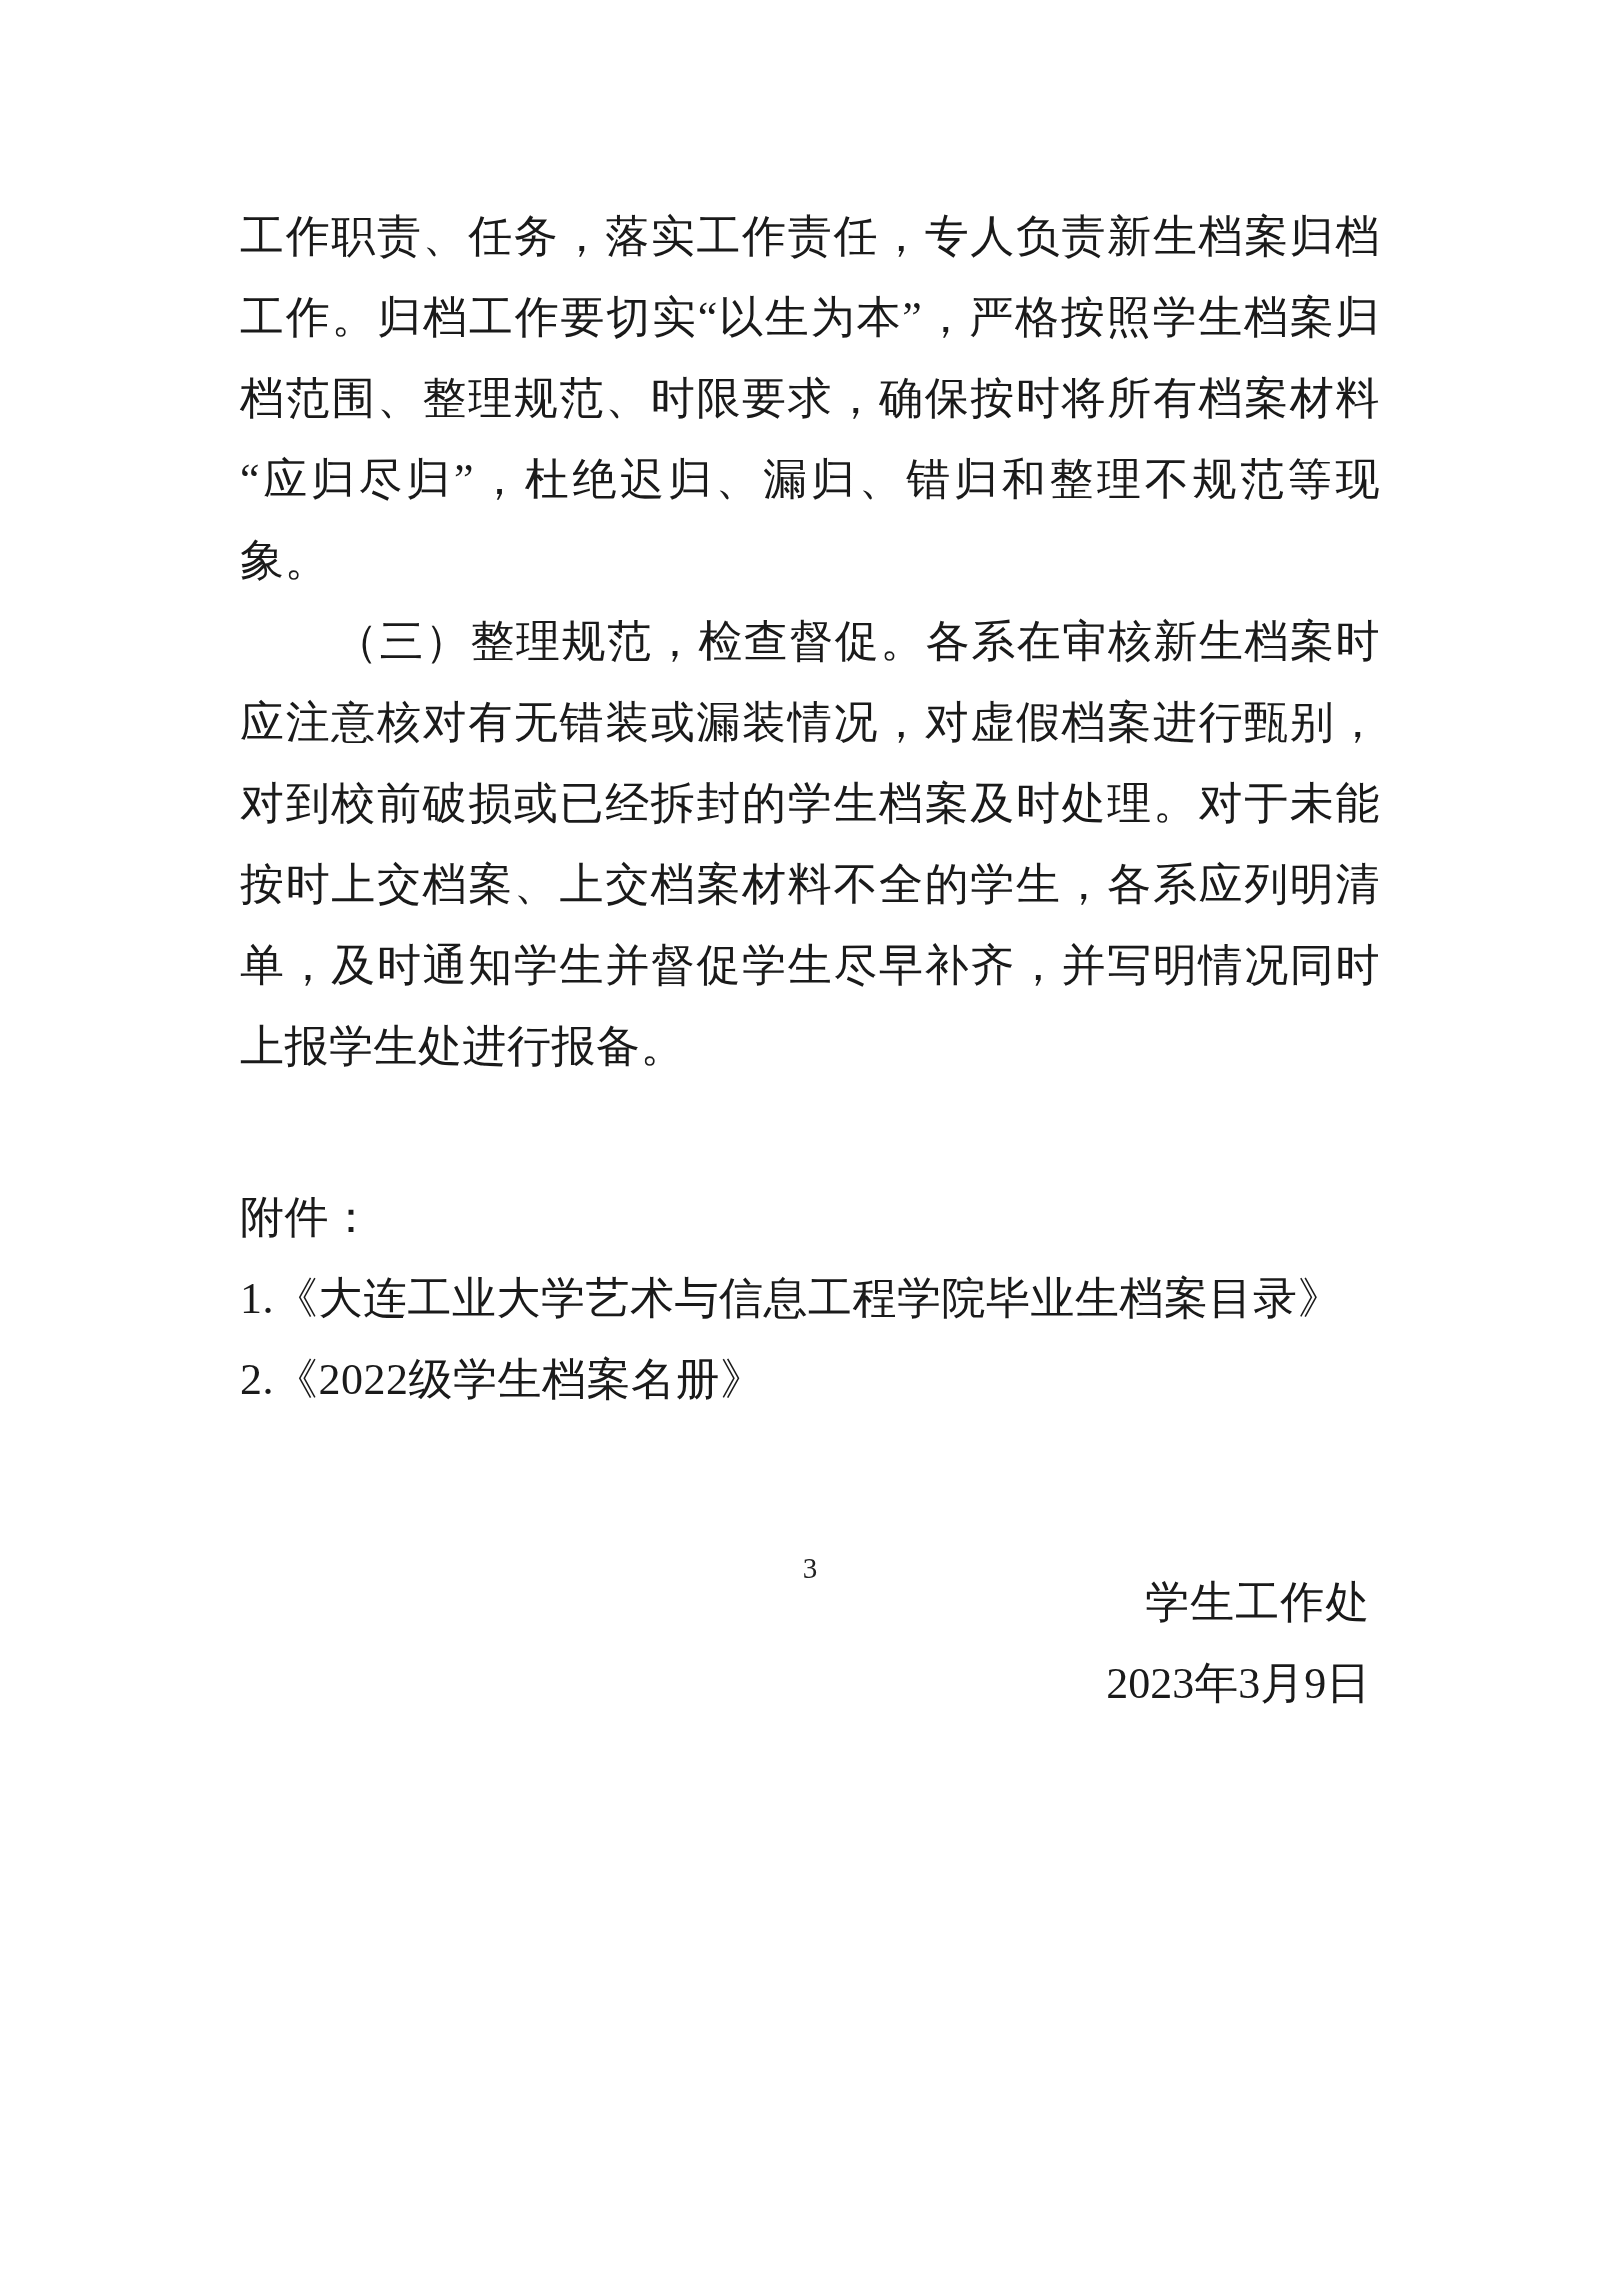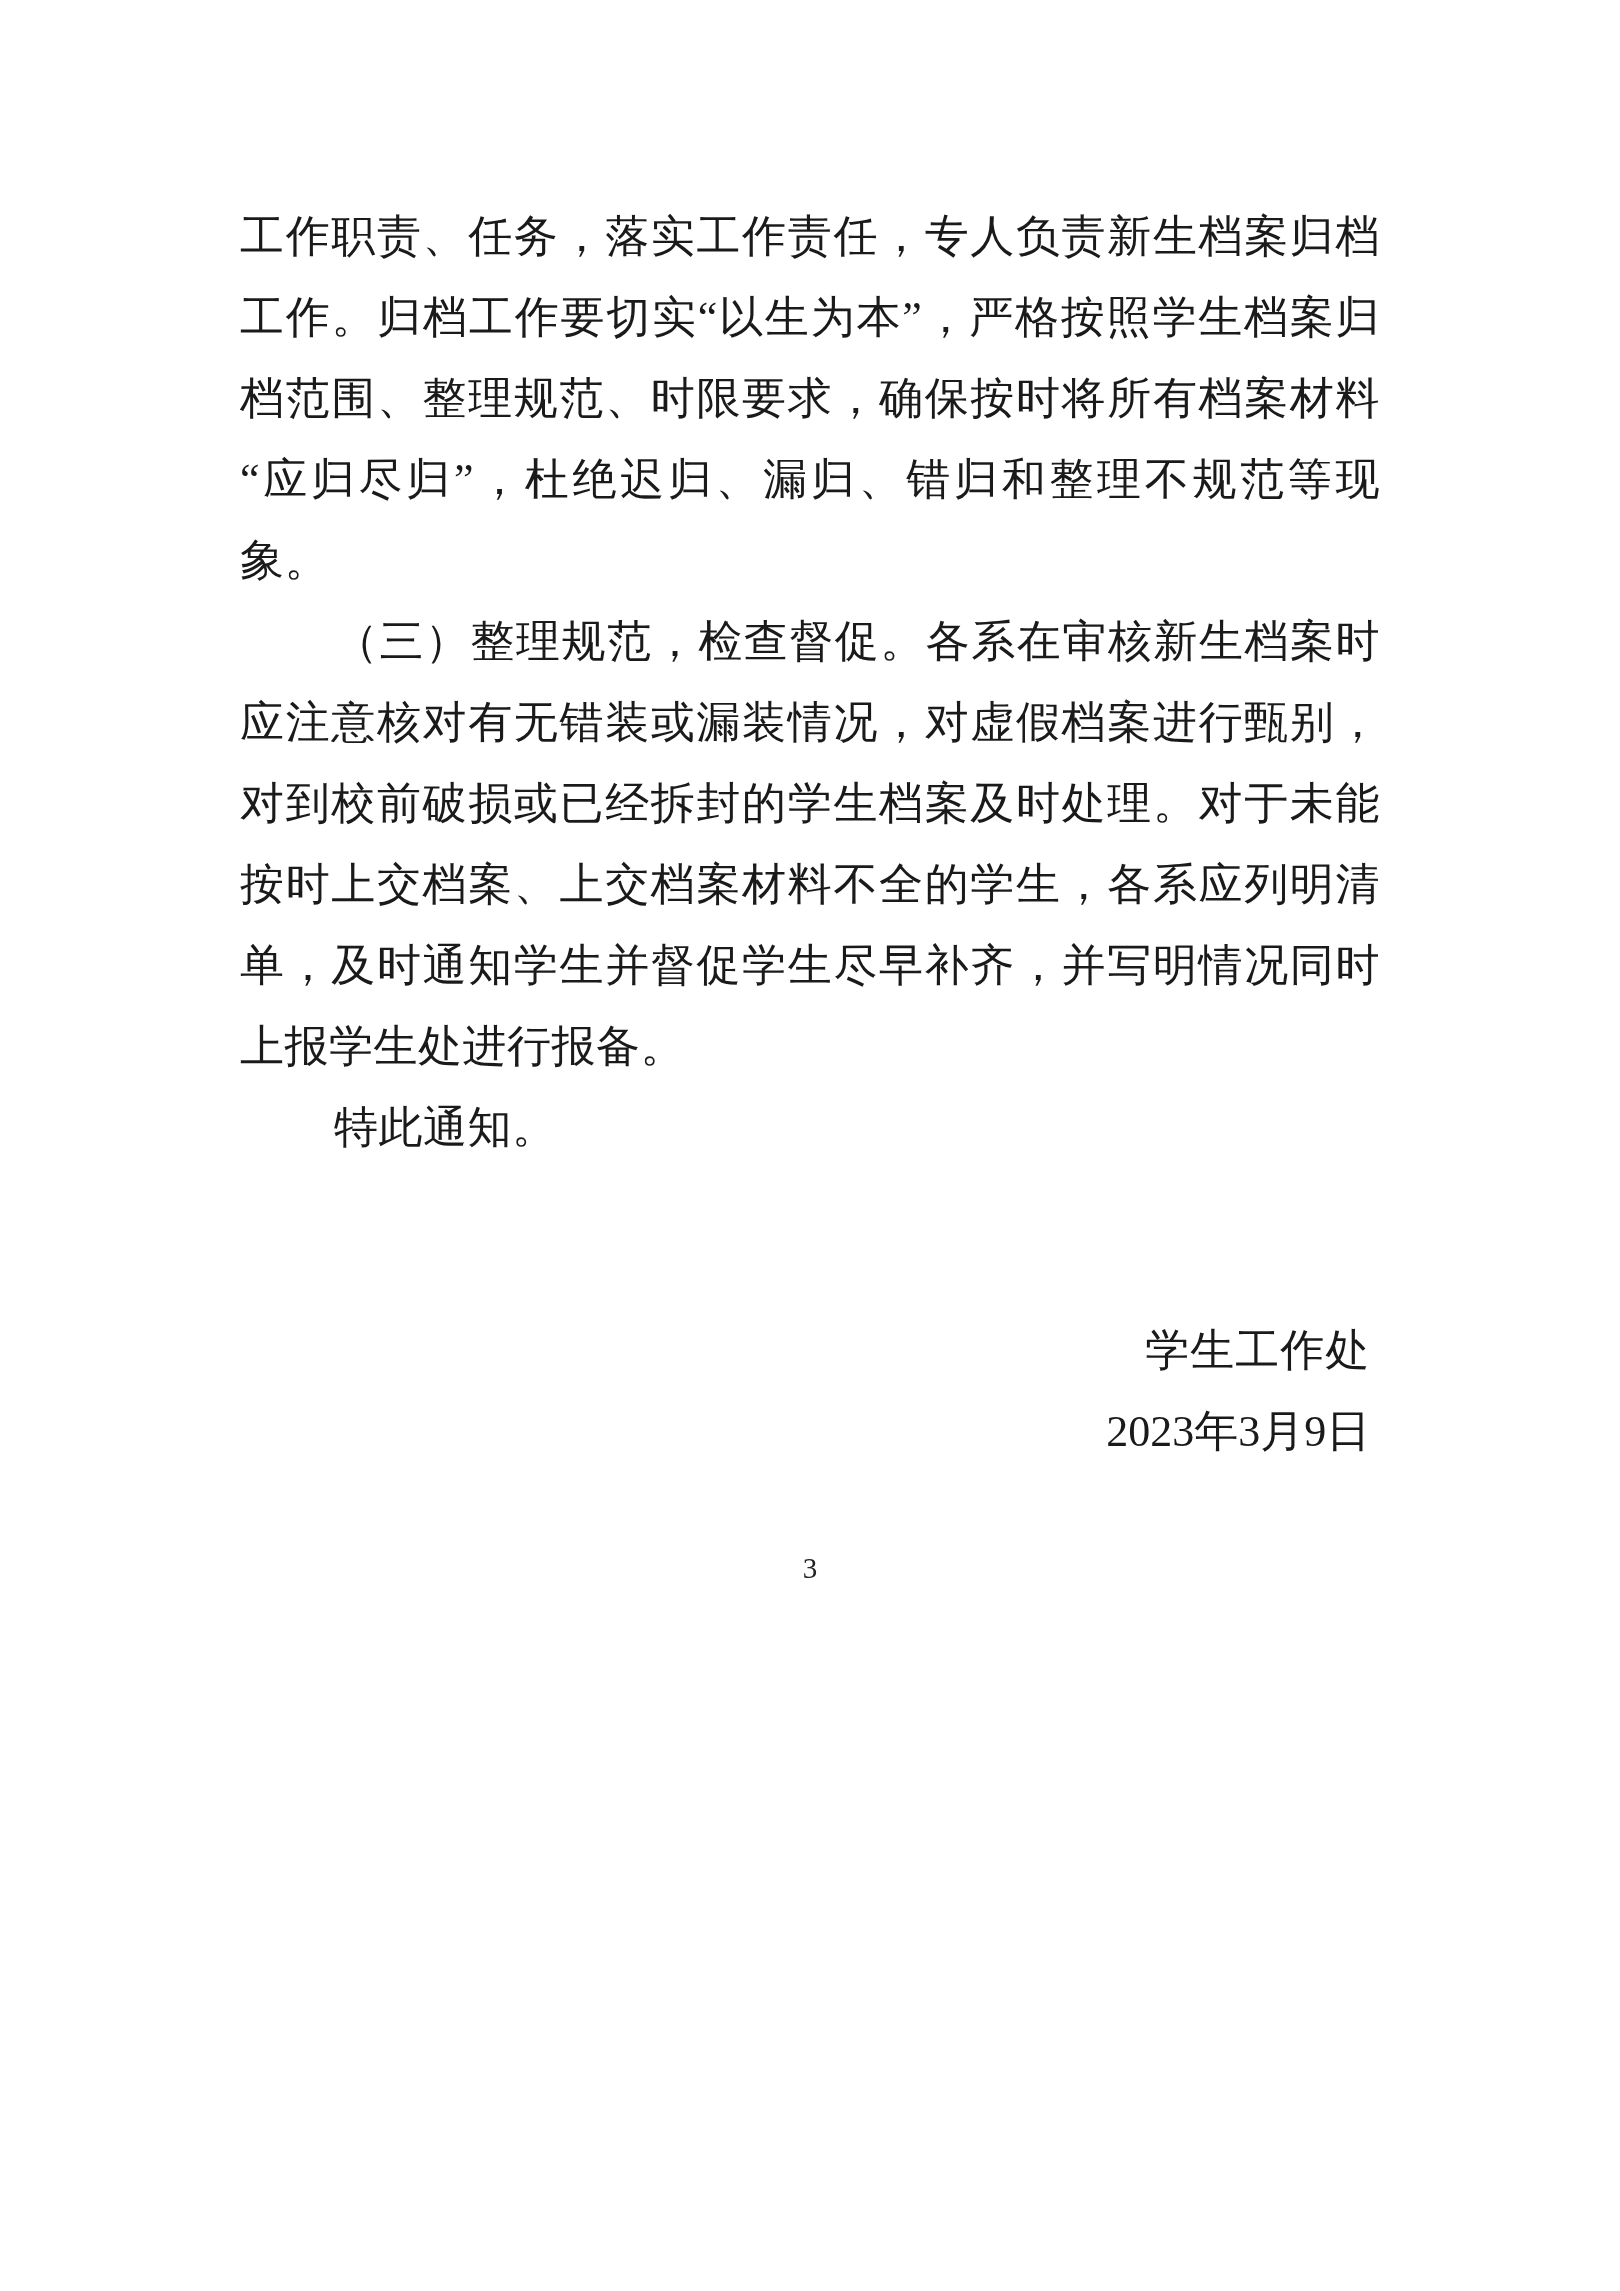--- a/index.html
+++ b/index.html
@@ -75,22 +75,26 @@
 
 <div class="page">
 
   <div class="doc-body">
 
     <p class="para">工作职责、任务，落实工作责任，专人负责新生档案归档工作。归档工作要切实“以生为本”，严格按照学生档案归档范围、整理规范、时限要求，确保按时将所有档案材料“应归尽归”，杜绝迟归、漏归、错归和整理不规范等现象。</p>
 
 
     <p class="para indent">（三）整理规范，检查督促。各系在审核新生档案时应注意核对有无错装或漏装情况，对虚假档案进行甄别，对到校前破损或已经拆封的学生档案及时处理。对于未能按时上交档案、上交档案材料不全的学生，各系应列明清单，及时通知学生并督促学生尽早补齐，并写明情况同时上报学生处进行报备。</p>
 
-    <p class="para indent">特此通知。</p>
 
+    <div class="attach-block">
+      <div class="attach-line">附件：</div>
+      <div class="attach-line">1.《大连工业大学艺术与信息工程学院毕业生档案目录》</div>
+      <div class="attach-line">2.《2022级学生档案名册》</div>
+    </div>
 
     <div class="sign-block">
       <div class="sign-line">学生工作处</div>
       <div class="sign-date">2023年3月9日</div>
     </div>
 
   </div>
 
   <div class="page-number">3</div>
 

